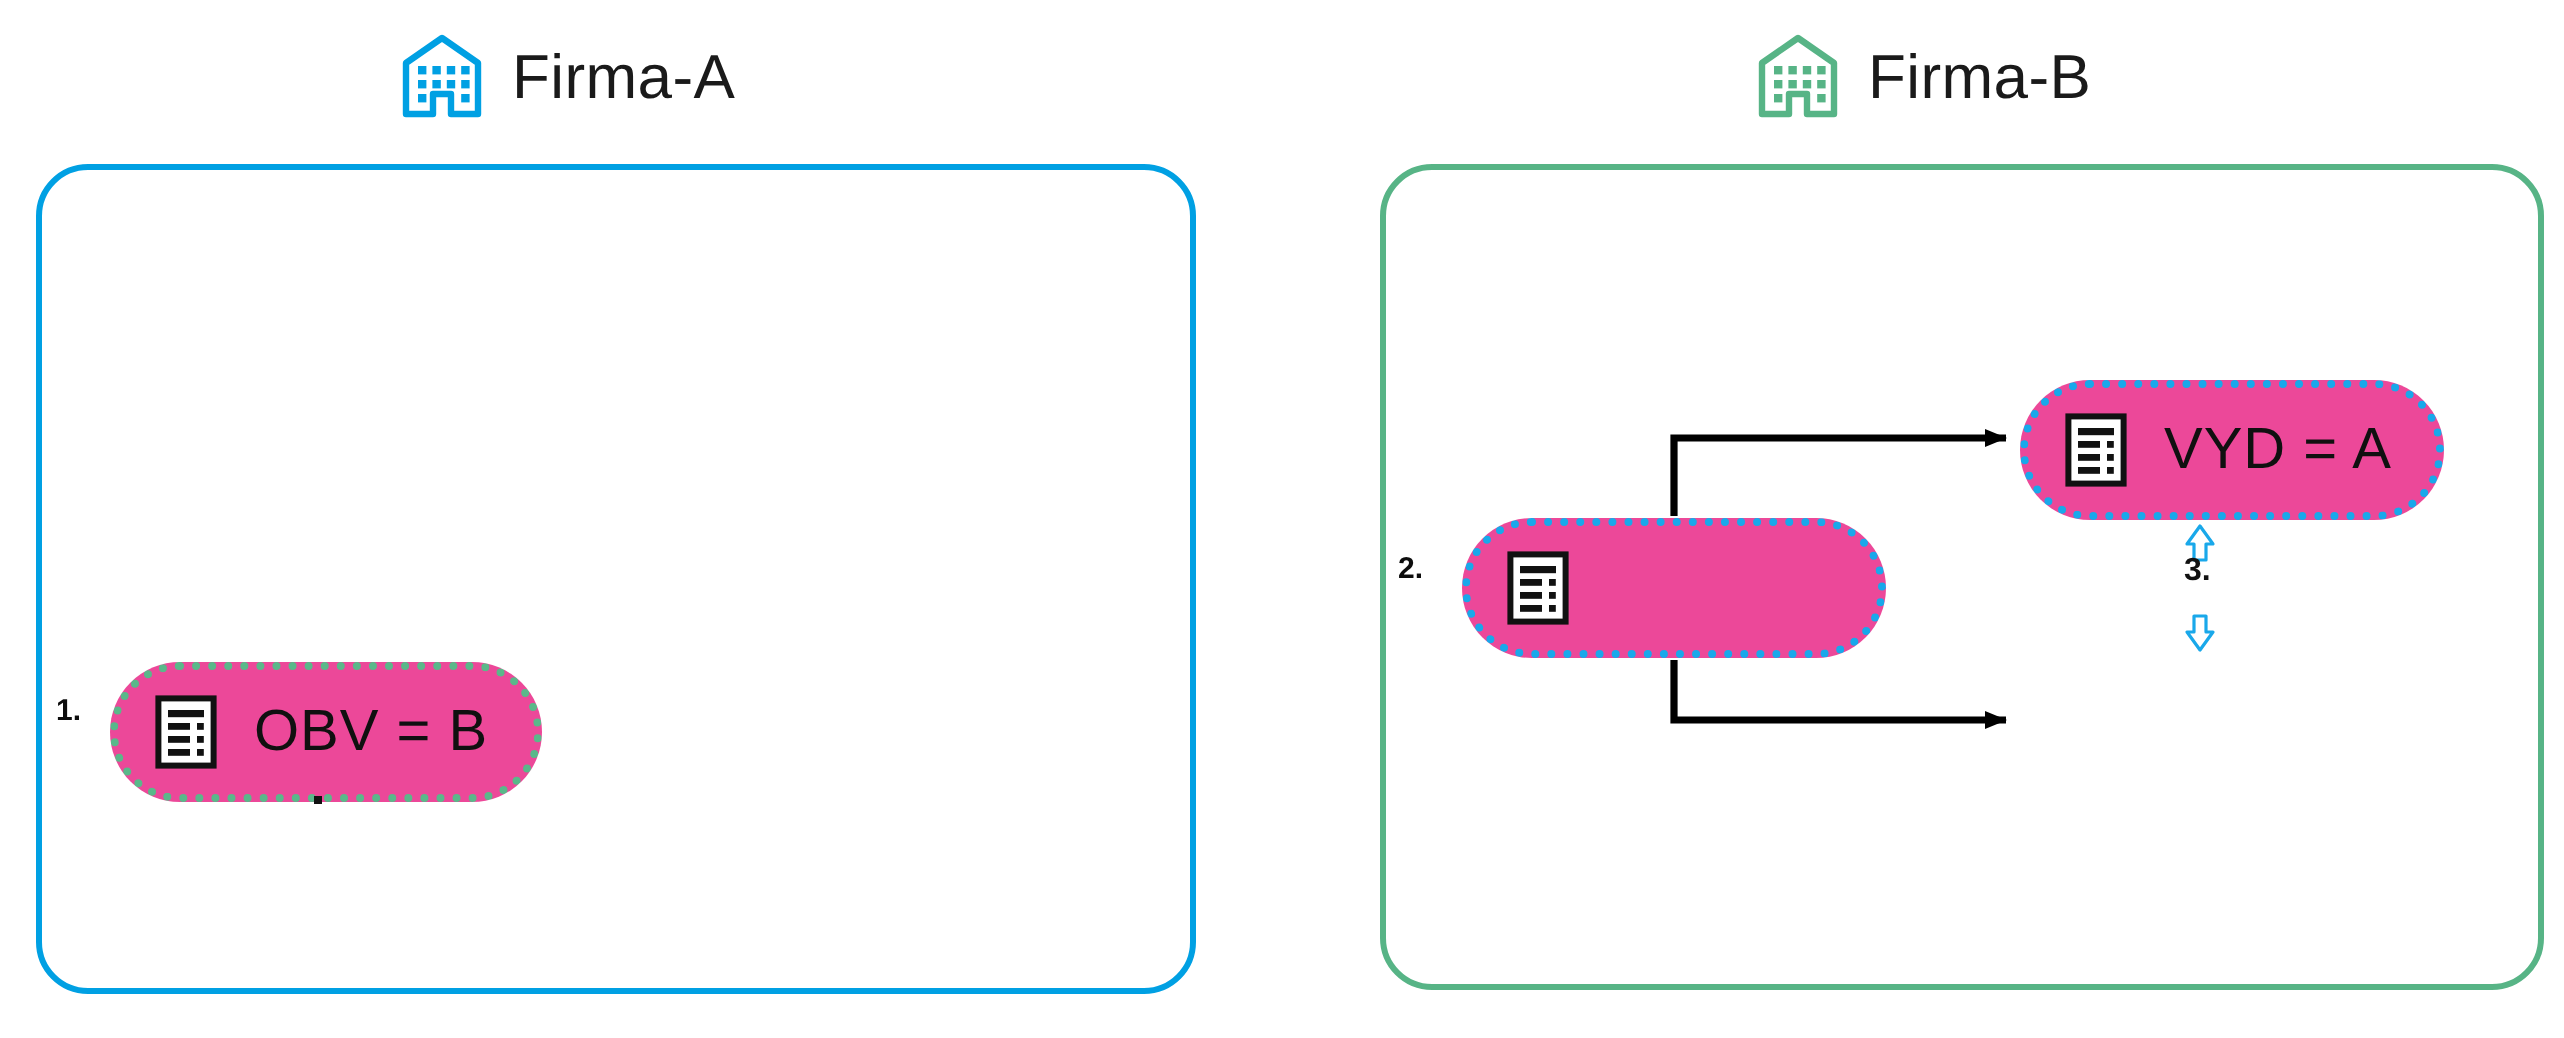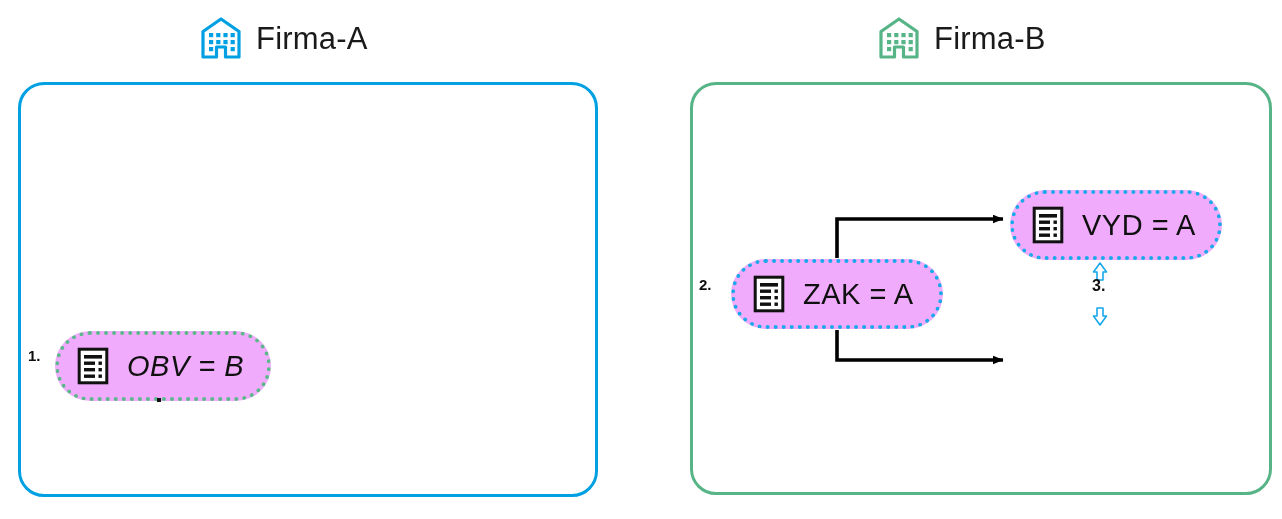--- a/index.html
+++ b/index.html
@@ -45,21 +45,21 @@
     border:3.5px solid #57B486;
   }
 
   
   .doc-node{
     position:absolute;
     box-sizing:border-box;
     display:flex;
     align-items:center;
     border-radius:42px;
-    background:#f0abfc;
+    background:#ec4899;
     padding:0 22px 0 18px;
   }
   .doc-node.green-dot{ border:4px dotted #5AB88A; }
   .doc-node.blue-dot{ border:4px dotted #19A8EA; }
   .doc-label{
     font-size:29px;
     color:#101010;
     white-space:nowrap;
     line-height:1;
     margin-left:18px;
@@ -74,21 +74,21 @@
     font-weight:bold;
     color:#0d0d0d;
     line-height:1;
   }
   .step-num.mid{
     font-size:16px;
     color:#111111;
   }
 
   
-  #node-obv{ left:55px; top:331px; width:216px; height:70px;font-style:italic; }
+  #node-obv{ left:55px; top:331px; width:216px; height:70px; }
   #node-zak{ left:731px; top:259px; width:212px; height:70px; }
   #node-vyd{ left:1010px; top:190px; width:212px; height:70px; }
   #node-fa{  left:1010px; top:329px; width:212px; height:70px; }
 
   #step-1{ left:28px; top:348px; }
   #step-2{ left:699px; top:277px; }
   #step-3{ left:1092px; top:278px; }
 
   
   .connectors{position:absolute;left:0;top:0;width:1282px;height:519px;pointer-events:none;}
@@ -193,21 +193,20 @@
         <rect x="2.2" y="2.2" width="27.6" height="33.6" fill="#ffffff" stroke="#111111" stroke-width="3"></rect>
         <rect x="7" y="8" width="18" height="3.6" fill="#111111"></rect>
         <rect x="7" y="14.5" width="11" height="3.4" fill="#111111"></rect>
         <rect x="21.5" y="14.5" width="3.4" height="3.4" fill="#111111"></rect>
         <rect x="7" y="21" width="11" height="3.4" fill="#111111"></rect>
         <rect x="21.5" y="21" width="3.4" height="3.4" fill="#111111"></rect>
         <rect x="7" y="27.5" width="11" height="3.4" fill="#111111"></rect>
         <rect x="21.5" y="27.5" width="3.4" height="3.4" fill="#111111"></rect>
       </svg>
     </span>
-    <span class="doc-label">ZAK = A</span>
   </div>
 
   <div class="doc-node blue-dot" id="node-vyd">
     <span>
       <svg class="doc-icon" viewBox="0 0 32 38" xmlns="http://www.w3.org/2000/svg">
         <rect x="2.2" y="2.2" width="27.6" height="33.6" fill="#ffffff" stroke="#111111" stroke-width="3"></rect>
         <rect x="7" y="8" width="18" height="3.6" fill="#111111"></rect>
         <rect x="7" y="14.5" width="11" height="3.4" fill="#111111"></rect>
         <rect x="21.5" y="14.5" width="3.4" height="3.4" fill="#111111"></rect>
         <rect x="7" y="21" width="11" height="3.4" fill="#111111"></rect>

